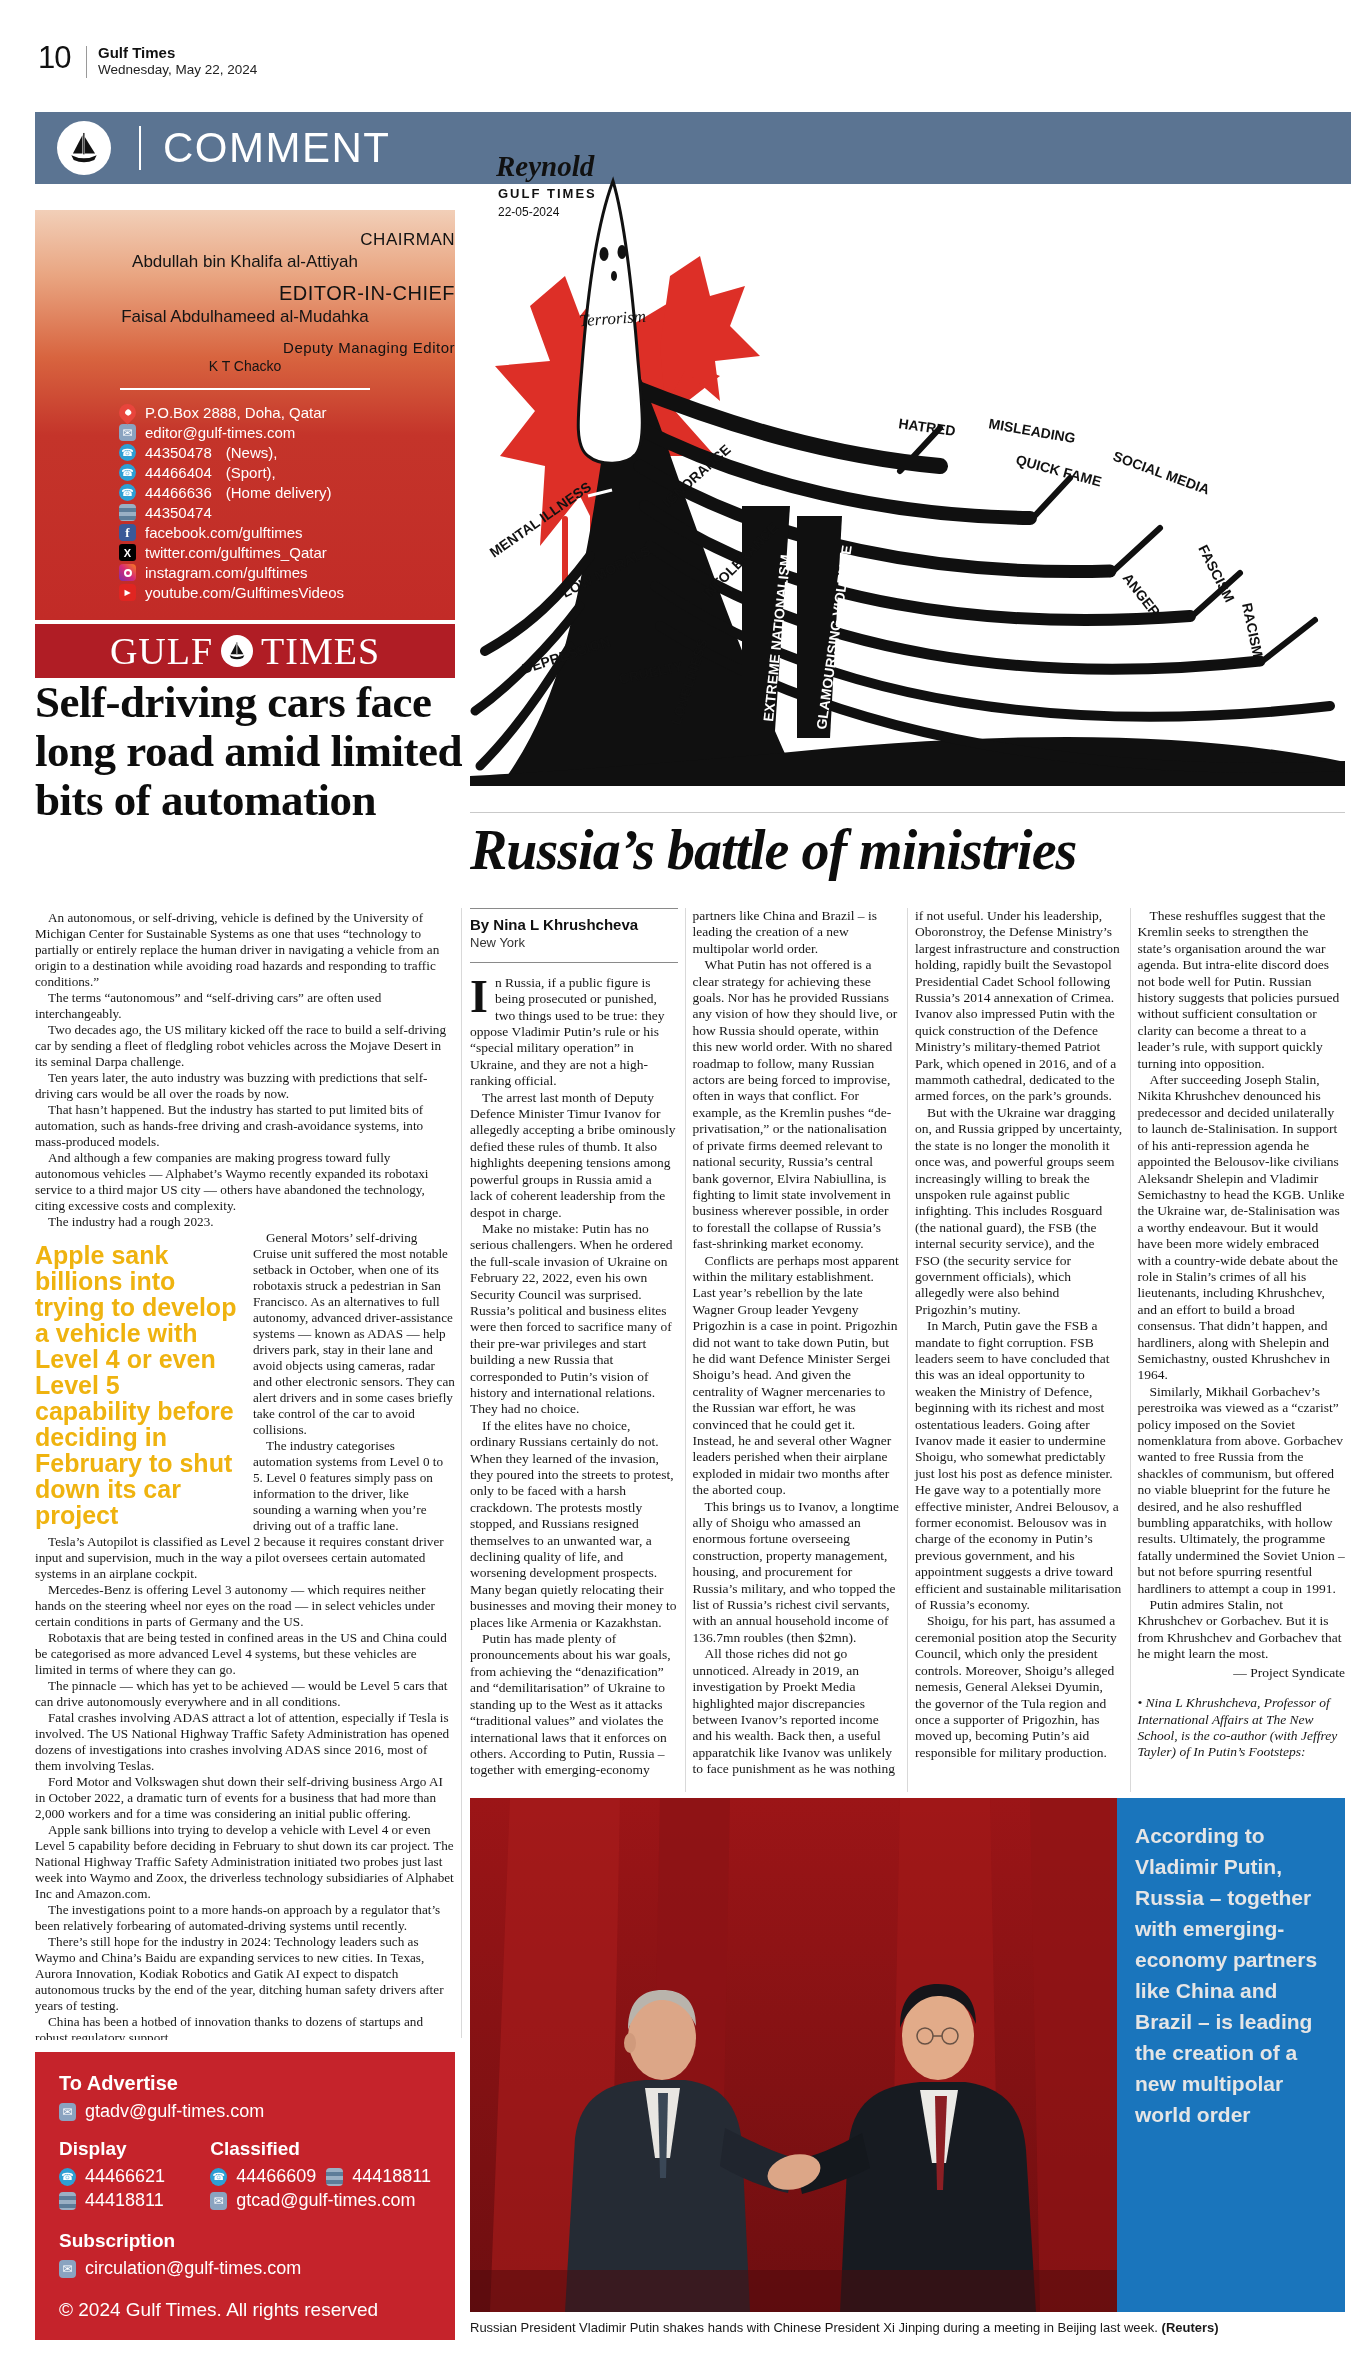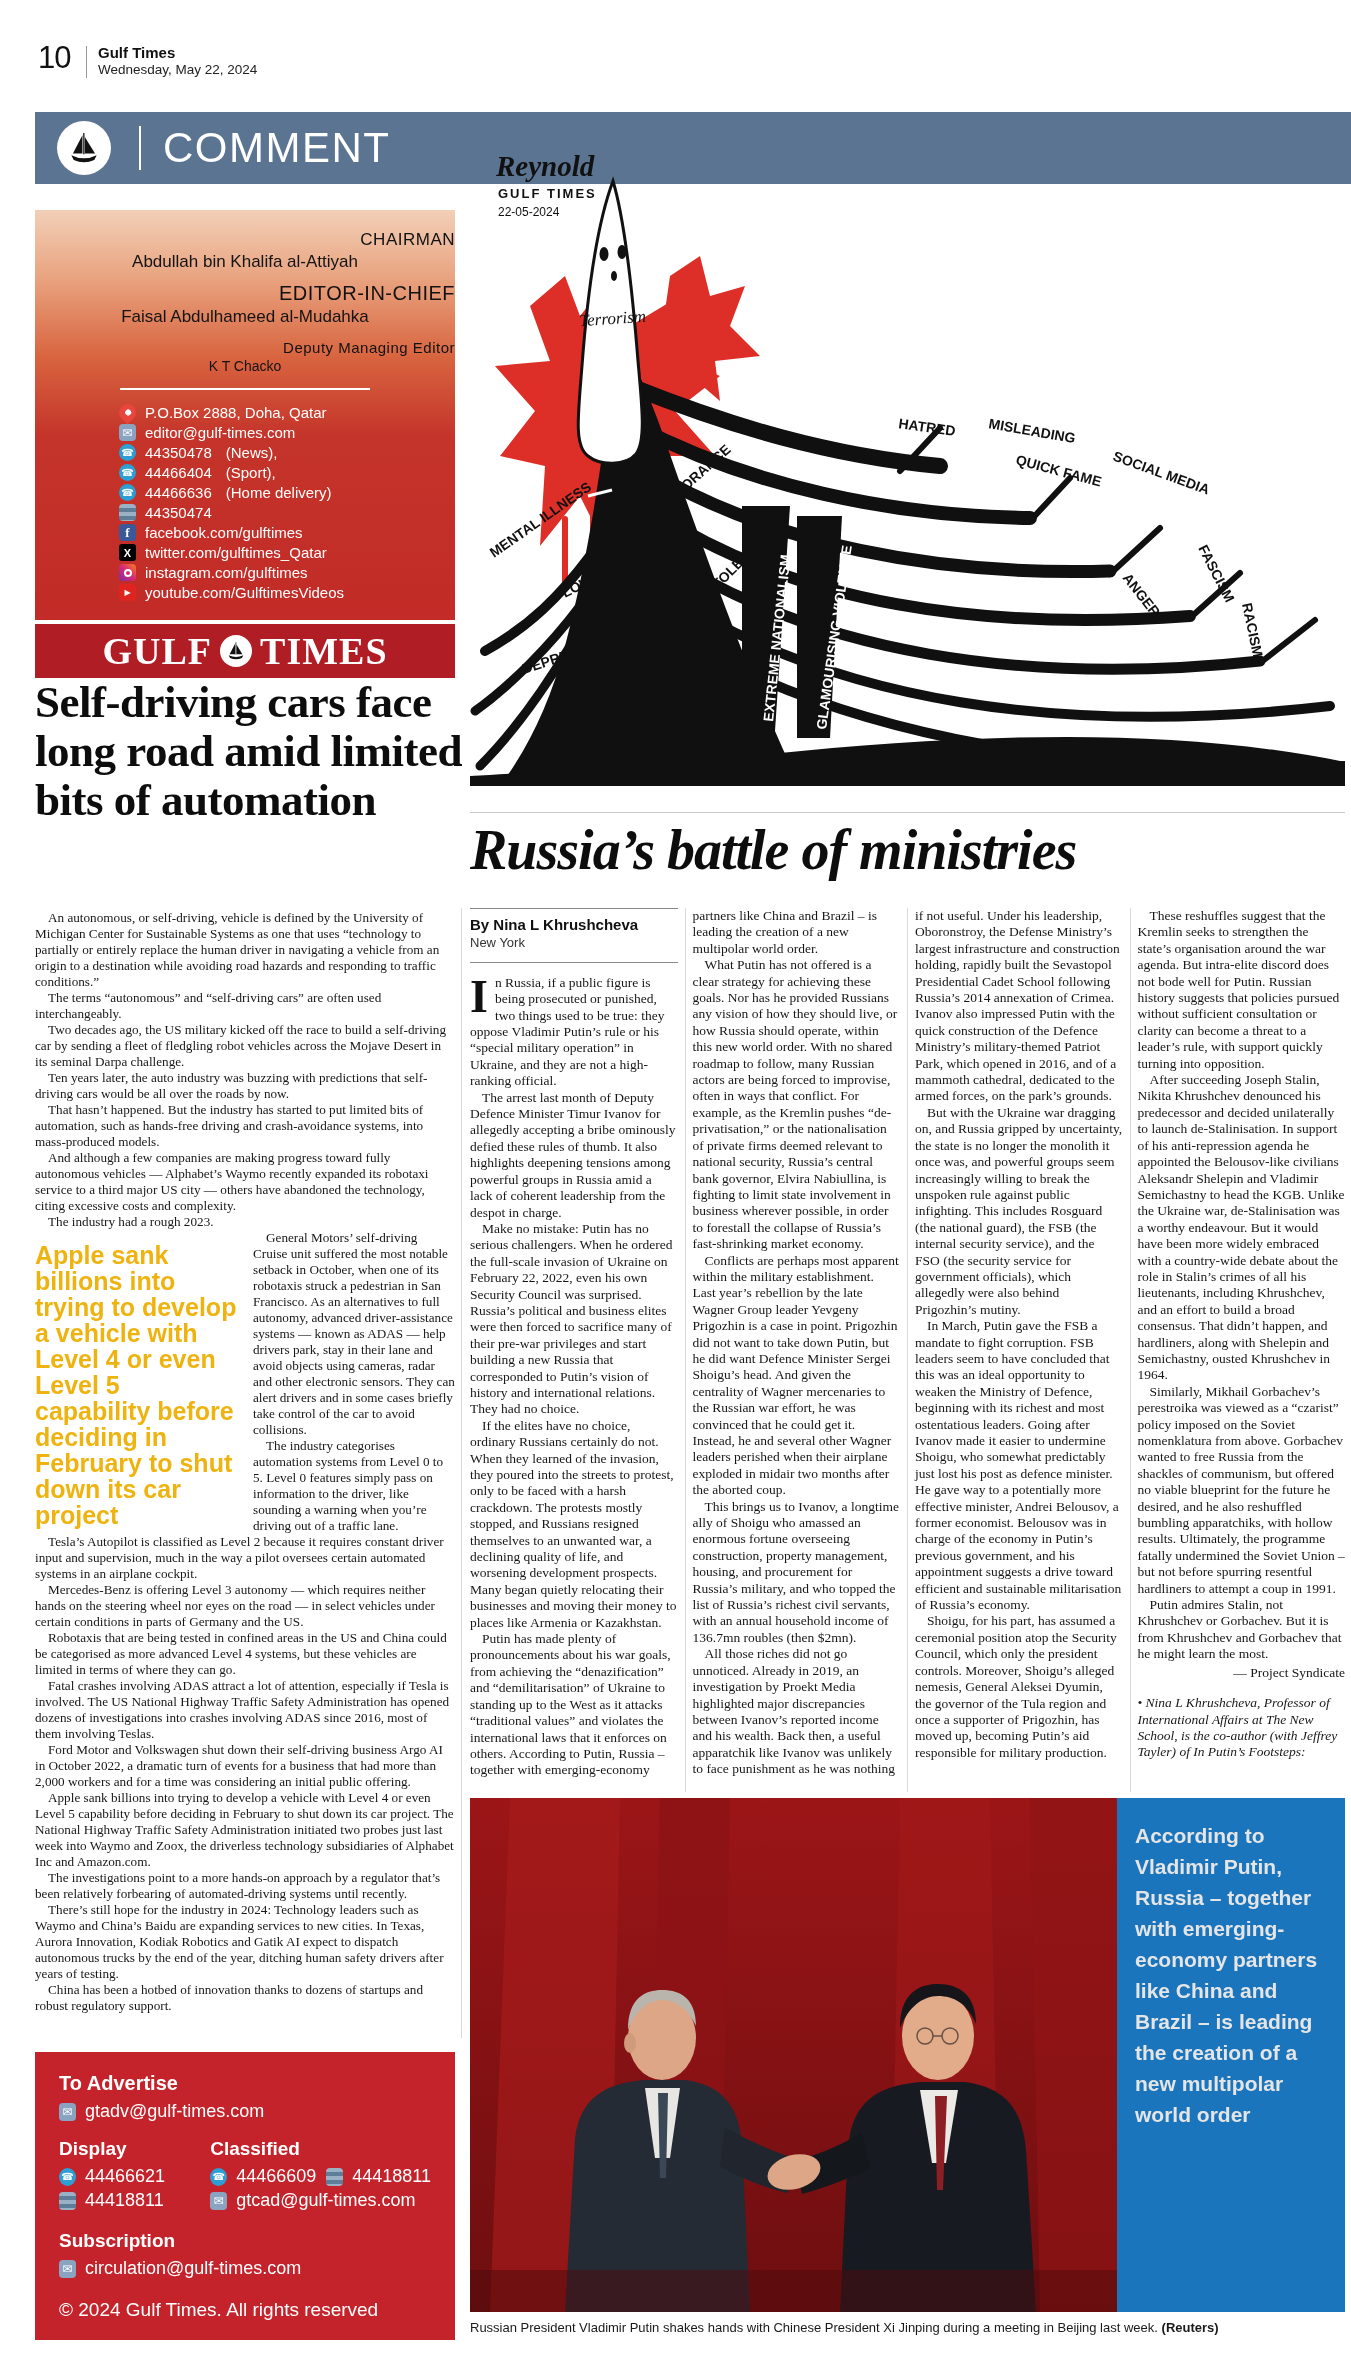--- a/index.html
+++ b/index.html
@@ -26,21 +26,21 @@
   .mh-name { text-align:center; color:#141414; font-size:17px; margin-top:2px; }
   .mh-ed-l { font-size:20px; margin-top:10px; }
   .mh-dep-l { font-size:15px; margin-top:12px; }
   .mh-dep-n { text-align:center; font-size:14px; margin-top:2px; color:#141414; }
   .mh-rule { width:250px; height:2px; background:#fff; margin:14px auto 14px; }
   .mh-contacts { padding-left:84px; }
   .mh-row { display:flex; align-items:center; color:#fff; font-size:15px; margin:3px 0; }
   .mh-note { margin-left:14px; }
   .mh-whiteline { height:4px; background:#fff; }
   .mh-logoband { height:54px; background:#b01d25; display:flex; align-items:center; justify-content:center; }
-  .logo-word { color:#fff; font-family:"Liberation Serif", serif; font-weight:bold; font-size:38px; letter-spacing:1px; }
+  .logo-word { color:#fff; font-family:"Liberation Serif", serif; font-weight:normal; font-size:38px; letter-spacing:1px; }
   .logo-circle { width:32px; height:32px; border-radius:50%; background:#fff; margin:0 8px; display:flex; align-items:center; justify-content:center; }
   
   .ic { display:inline-flex; width:17px; height:17px; border-radius:4px; align-items:center; justify-content:center; font-size:11px; color:#fff; margin-right:9px; flex:0 0 17px; }
   .ic-pin { background:#e8453c; border-radius:50% 50% 50% 0; transform:rotate(-45deg); }
   .ic-pin i { width:6px; height:6px; border-radius:50%; background:#fff; display:block; }
   .ic-mail { background:#8aa3c0; font-size:12px; }
   .ic-phone { background:#2e9fd4; border-radius:50%; font-size:10px; }
   .ic-fax { background:repeating-linear-gradient(180deg,#9ab0c4 0 4px,#5d7d99 4px 8px); }
   .ic-fb { background:#3b5998; font-family:"Liberation Serif",serif; font-weight:bold; font-size:13px; }
   .ic-x { background:#000; font-weight:bold; font-size:11px; border-radius:3px; }
@@ -264,20 +264,21 @@
       <p>And although a few companies are making progress toward fully autonomous vehicles — Alphabet’s Waymo recently expanded its robotaxi service to a third major US city — others have abandoned the technology, citing excessive costs and complexity.</p>
       <p>The industry had a rough 2023.</p>
     </div>
   <div>
     <div class="pull-quote">Apple sank billions into trying to develop a vehicle with Level 4 or even Level 5 capability before deciding in February to shut down its car project</div>
     <div style="display:contents"><p>General Motors’ self-driving Cruise unit suffered the most notable setback in October, when one of its robotaxis struck a pedestrian in San Francisco. As an alternatives to full autonomy, advanced driver-assistance systems — known as ADAS — help drivers park, stay in their lane and avoid objects using cameras, radar and other electronic sensors. They can alert drivers and in some cases briefly take control of the car to avoid collisions.</p><p>The industry categorises automation systems from Level 0 to 5. Level 0 features simply pass on information to the driver, like sounding a warning when you’re driving out of a traffic lane.</p><p>Tesla’s Autopilot is classified as Level 2 because it requires constant driver input and supervision, much in the way a pilot oversees certain automated systems in an airplane cockpit.</p><p>Mercedes-Benz is offering Level 3 autonomy — which requires neither hands on the steering wheel nor eyes on the road — in select vehicles under certain conditions in parts of Germany and the US.</p></div>
   </div>
   <div class="clearfix"></div>
   <div>
       <p>Robotaxis that are being tested in confined areas in the US and China could be categorised as more advanced Level 4 systems, but these vehicles are limited in terms of where they can go.</p>
+      <p>The pinnacle — which has yet to be achieved — would be Level 5 cars that can drive autonomously everywhere and in all conditions.</p>
       <p>Fatal crashes involving ADAS attract a lot of attention, especially if Tesla is involved. The US National Highway Traffic Safety Administration has opened dozens of investigations into crashes involving ADAS since 2016, most of them involving Teslas.</p>
       <p>Ford Motor and Volkswagen shut down their self-driving business Argo AI in October 2022, a dramatic turn of events for a business that had more than 2,000 workers and for a time was considering an initial public offering.</p>
       <p>Apple sank billions into trying to develop a vehicle with Level 4 or even Level 5 capability before deciding in February to shut down its car project. The National Highway Traffic Safety Administration initiated two probes just last week into Waymo and Zoox, the driverless technology subsidiaries of Alphabet Inc and Amazon.com.</p>
       <p>The investigations point to a more hands-on approach by a regulator that’s been relatively forbearing of automated-driving systems until recently.</p>
       <p>There’s still hope for the industry in 2024: Technology leaders such as Waymo and China’s Baidu are expanding services to new cities. In Texas, Aurora Innovation, Kodiak Robotics and Gatik AI expect to dispatch autonomous trucks by the end of the year, ditching human safety drivers after years of testing.</p>
       <p>China has been a hotbed of innovation thanks to dozens of startups and robust regulatory support.</p>
     </div>
 </div>
 
 <div class="adbox">

